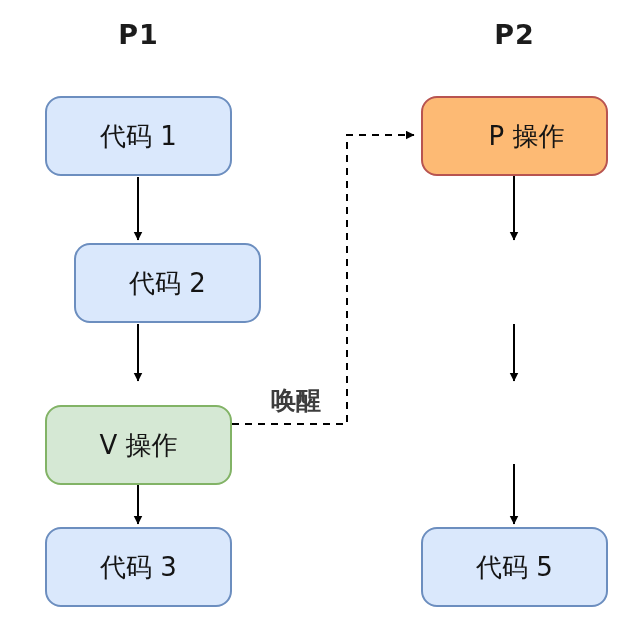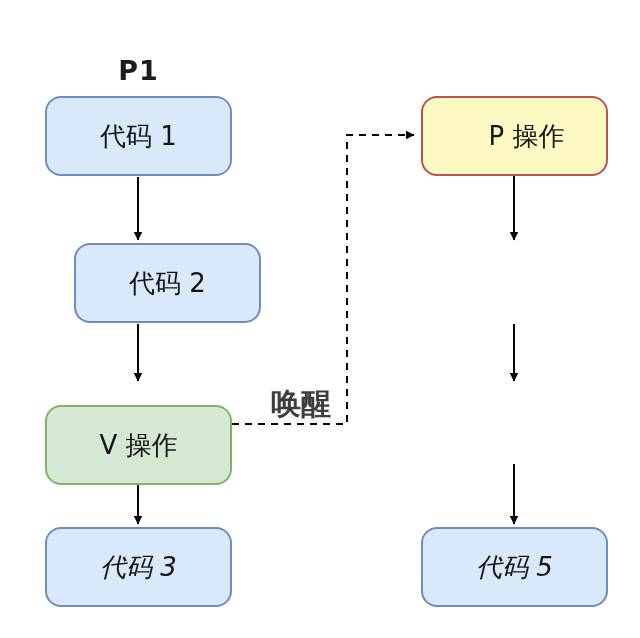--- a/index.html
+++ b/index.html
@@ -13,21 +13,20 @@
   }
   .col-title {
     position: absolute;
     top: 19px;
     width: 187px;
     text-align: center;
     font-size: 27px;
     font-weight: bold;
     color: #1c1c1c;
     letter-spacing: 1px;
-    margin-top: 36px;
   }
   .col-title.p1 { left: 45px; }
   .col-title.p2 { left: 421px; }
 
   .node {
     position: absolute;
     width: 187px;
     height: 80px;
     box-sizing: border-box;
     border: 2px solid #6c8ebf;
@@ -39,47 +38,48 @@
     font-size: 26px;
     color: #141414;
     white-space: nowrap;
     text-align: center;
   }
   .col-left  { left: 45px; }
   .col-right { left: 421px; }
   .row-1 { top: 96px; }
   .row-2 { top: 243px; margin-left: 29px; }
   .row-3 { top: 384px; margin-top: 21px; }
-  .row-4 { top: 527px; font-style: italic; }
+  .row-4 { top: 527px; }
 
   .node.v-op { background: #d5e8d4; border-color: #82b366; }
-  .node.p-op { background: #fef9c3; border-color: #b85450; padding-left: 24px; }
+  .node.p-op { background: #fdba74; border-color: #b85450; padding-left: 24px; }
 
   .connector-layer {
     position: absolute;
     left: 0; top: 0;
     width: 640px; height: 638px;
     pointer-events: none;
   }
   .edge-label {
     position: absolute;
     left: 271px;
     top: 384px;
-    font-size: 30px;
+    font-size: 25px;
     font-weight: bold;
     color: #3d3d3d;
     white-space: nowrap;
   }
 </style>
 </head>
 <body>
 
 <div class="canvas">
 
   <div class="col-title p1">P1</div>
+  <div class="col-title p2">P2</div>
 
   <svg class="connector-layer" viewBox="0 0 640 638" xmlns="http://www.w3.org/2000/svg" aria-hidden="true">
     <defs>
       <marker id="ah" markerWidth="10" markerHeight="10" refX="8.5" refY="4.5" orient="auto" markerUnits="userSpaceOnUse">
         <path d="M0,0 L9,4.5 L0,9 Z" fill="#000000"></path>
       </marker>
     </defs>
 
     <path d="M138 177 L138 240" stroke="#000" stroke-width="2" fill="none" marker-end="url(#ah)"></path>
     <path d="M138 324 L138 381" stroke="#000" stroke-width="2" fill="none" marker-end="url(#ah)"></path>

